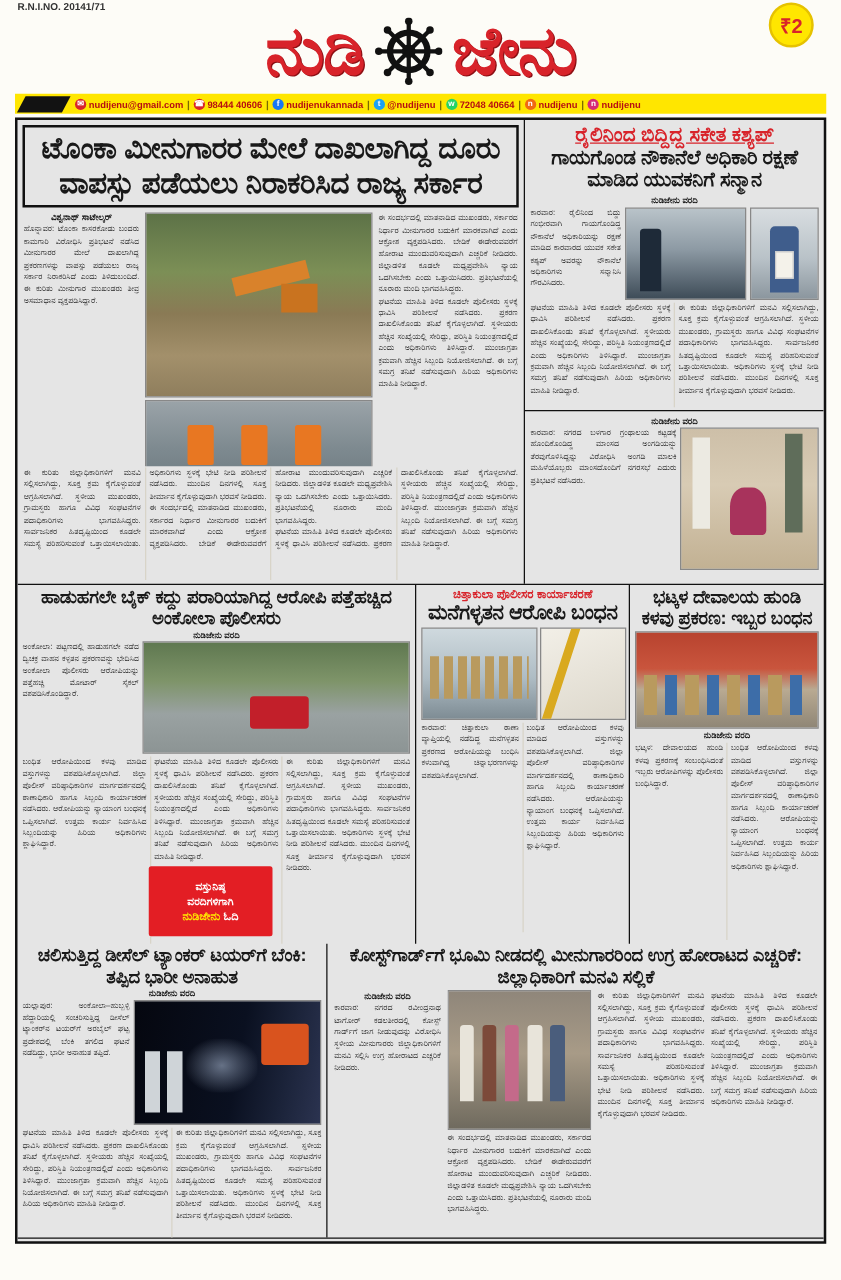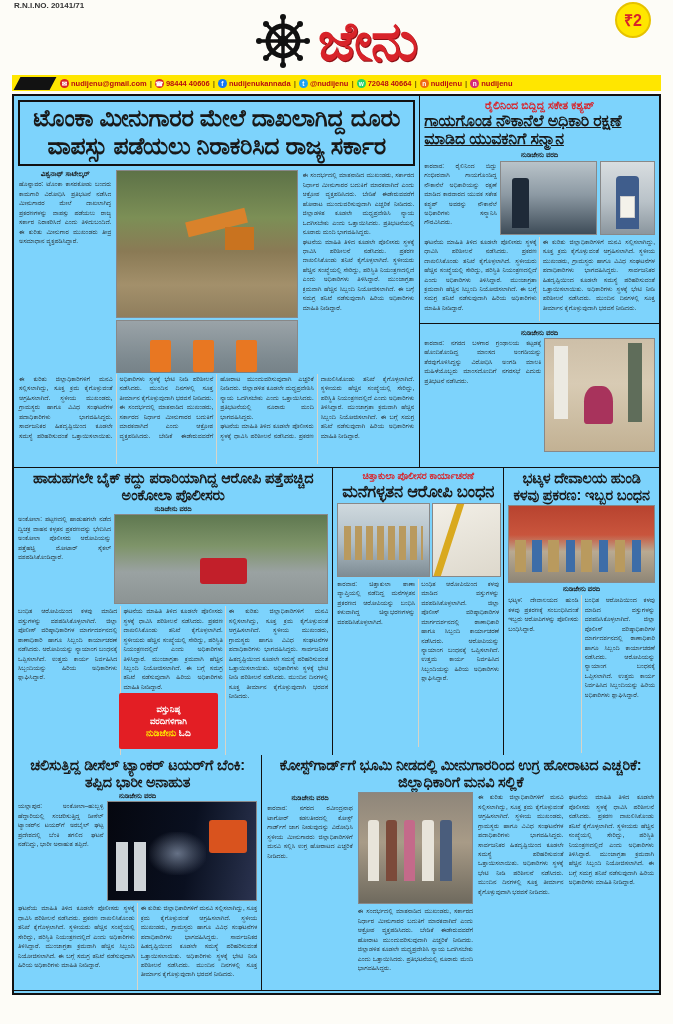--- a/index.html
+++ b/index.html
@@ -22,21 +22,21 @@
   
   .contactbar { margin:3px 12px 0; background:#ffe600; height:16px; display:flex; align-items:center; gap:3px; padding:0 5px; overflow:hidden; }
   .blackflag { width:36px; height:13px; background:#121212; transform:skewX(-28deg); margin-right:4px; flex:none; }
   .c-item { display:flex; align-items:center; gap:2px; color:#b60d12; font-weight:bold; font-size:7.5px; white-space:nowrap;justify-content:center; }
   .c-sep { color:#7a6a00; font-size:8px; font-weight:bold; }
   .c-ic { width:9px; height:9px; border-radius:50%; color:#fff; font-size:6.5px; line-height:9px; text-align:center; flex:none; font-weight:bold; }
   .ic-mail{background:#d8232a;} .ic-phone{background:#d8232a;} .ic-fb{background:#1877f2;}
   .ic-tw{background:#1da1f2;} .ic-wa{background:#25d366;} .ic-tg{background:#f06a12;} .ic-ig{background:#d62976;}
 
   
-  .main { margin:3px 12px 0; border:2px solid #111; height:901px; background:#7dd3fc; overflow:hidden; }
+  .main { margin:3px 12px 0; border:2px solid #111; height:901px; background:#e5e5e5; overflow:hidden; }
   .band { display:flex; }
   .band1 { height:372px; border-bottom:1px solid #111; }
   .band2 { height:236px; border-bottom:1px solid #111; }
   .band3 { height:287px; }
 
   .vline-r { border-right:1px solid #111; }
 
   .bodytext { font-size:6.3px; line-height:1.5; text-align:justify; color:#222; overflow:hidden; }
   .dateline { font-size:6.8px; font-weight:bold; text-align:center; margin:2px 0 1px; }
   .kicker { color:#d8232a; font-weight:800; text-align:center; }
@@ -48,22 +48,22 @@
   .ma-c1 { width:24%; }
   .byline { text-align:center; font-weight:bold; font-size:7px; margin-bottom:1px; }
   .ma-c2 { width:47%; display:flex; flex-direction:column; gap:2px; }
   .ma-c3 { width:29%; }
   .main-bottom { height:94px; padding:1px 5px 3px; column-count:4; column-gap:7px; column-rule:1px solid #d8d4c8; }
   .main-bottom p, .cols p { font-size:6.3px; line-height:1.5; text-align:justify; color:#222; }
 
   
   .b1-right { width:37%; display:flex; flex-direction:column; overflow:hidden; }
   .art-a { border-bottom:1px solid #111; padding:3px 4px 2px; }
-  .art-a .kicker { font-size:11px; }
-  .hl-m { font-size:16px; font-weight:800; line-height:1.15; letter-spacing:-.2px;text-decoration:underline; }
+  .art-a .kicker { font-size:16px;text-decoration:underline; }
+  .hl-m { font-size:16px; font-weight:800; text-align:center; line-height:1.15; letter-spacing:-.2px; }
   .arta-row { display:flex; gap:3px; margin-top:2px; }
   .arta-row .t { width:34%; }
   .cols2 { column-count:2; column-gap:6px; column-rule:1px solid #d8d4c8; overflow:hidden; }
   .arta-cols { height:84px; margin-top:2px; }
   .art-b { flex:1; padding:3px 4px; overflow:hidden; }
   .artb-row { display:flex; gap:3px; margin-top:1px; }
   .artb-row .t { width:52%; }
 
   
   .b2-left { width:38.5%; padding:2px 4px; overflow:hidden; }
@@ -130,20 +130,21 @@
   svg { display:block; }
 </style>
 </head>
 <body>
 
 <div class="page">
 
   <div class="rni">R.N.I.NO. 20141/71</div>
 
   <div class="masthead">
+    <span class="mast-word">ನುಡಿ</span>
     <span>
       <svg width="54" height="54" viewBox="0 0 54 54">
         <g stroke="#111" fill="none">
           <circle cx="27" cy="27" r="15" stroke-width="5"></circle>
           <circle cx="27" cy="27" r="5" fill="#111"></circle>
           <g stroke-width="3.4">
             <line x1="27" y1="2" x2="27" y2="52"></line>
             <line x1="2" y1="27" x2="52" y2="27"></line>
             <line x1="9.6" y1="9.6" x2="44.4" y2="44.4"></line>
             <line x1="44.4" y1="9.6" x2="9.6" y2="44.4"></line>

